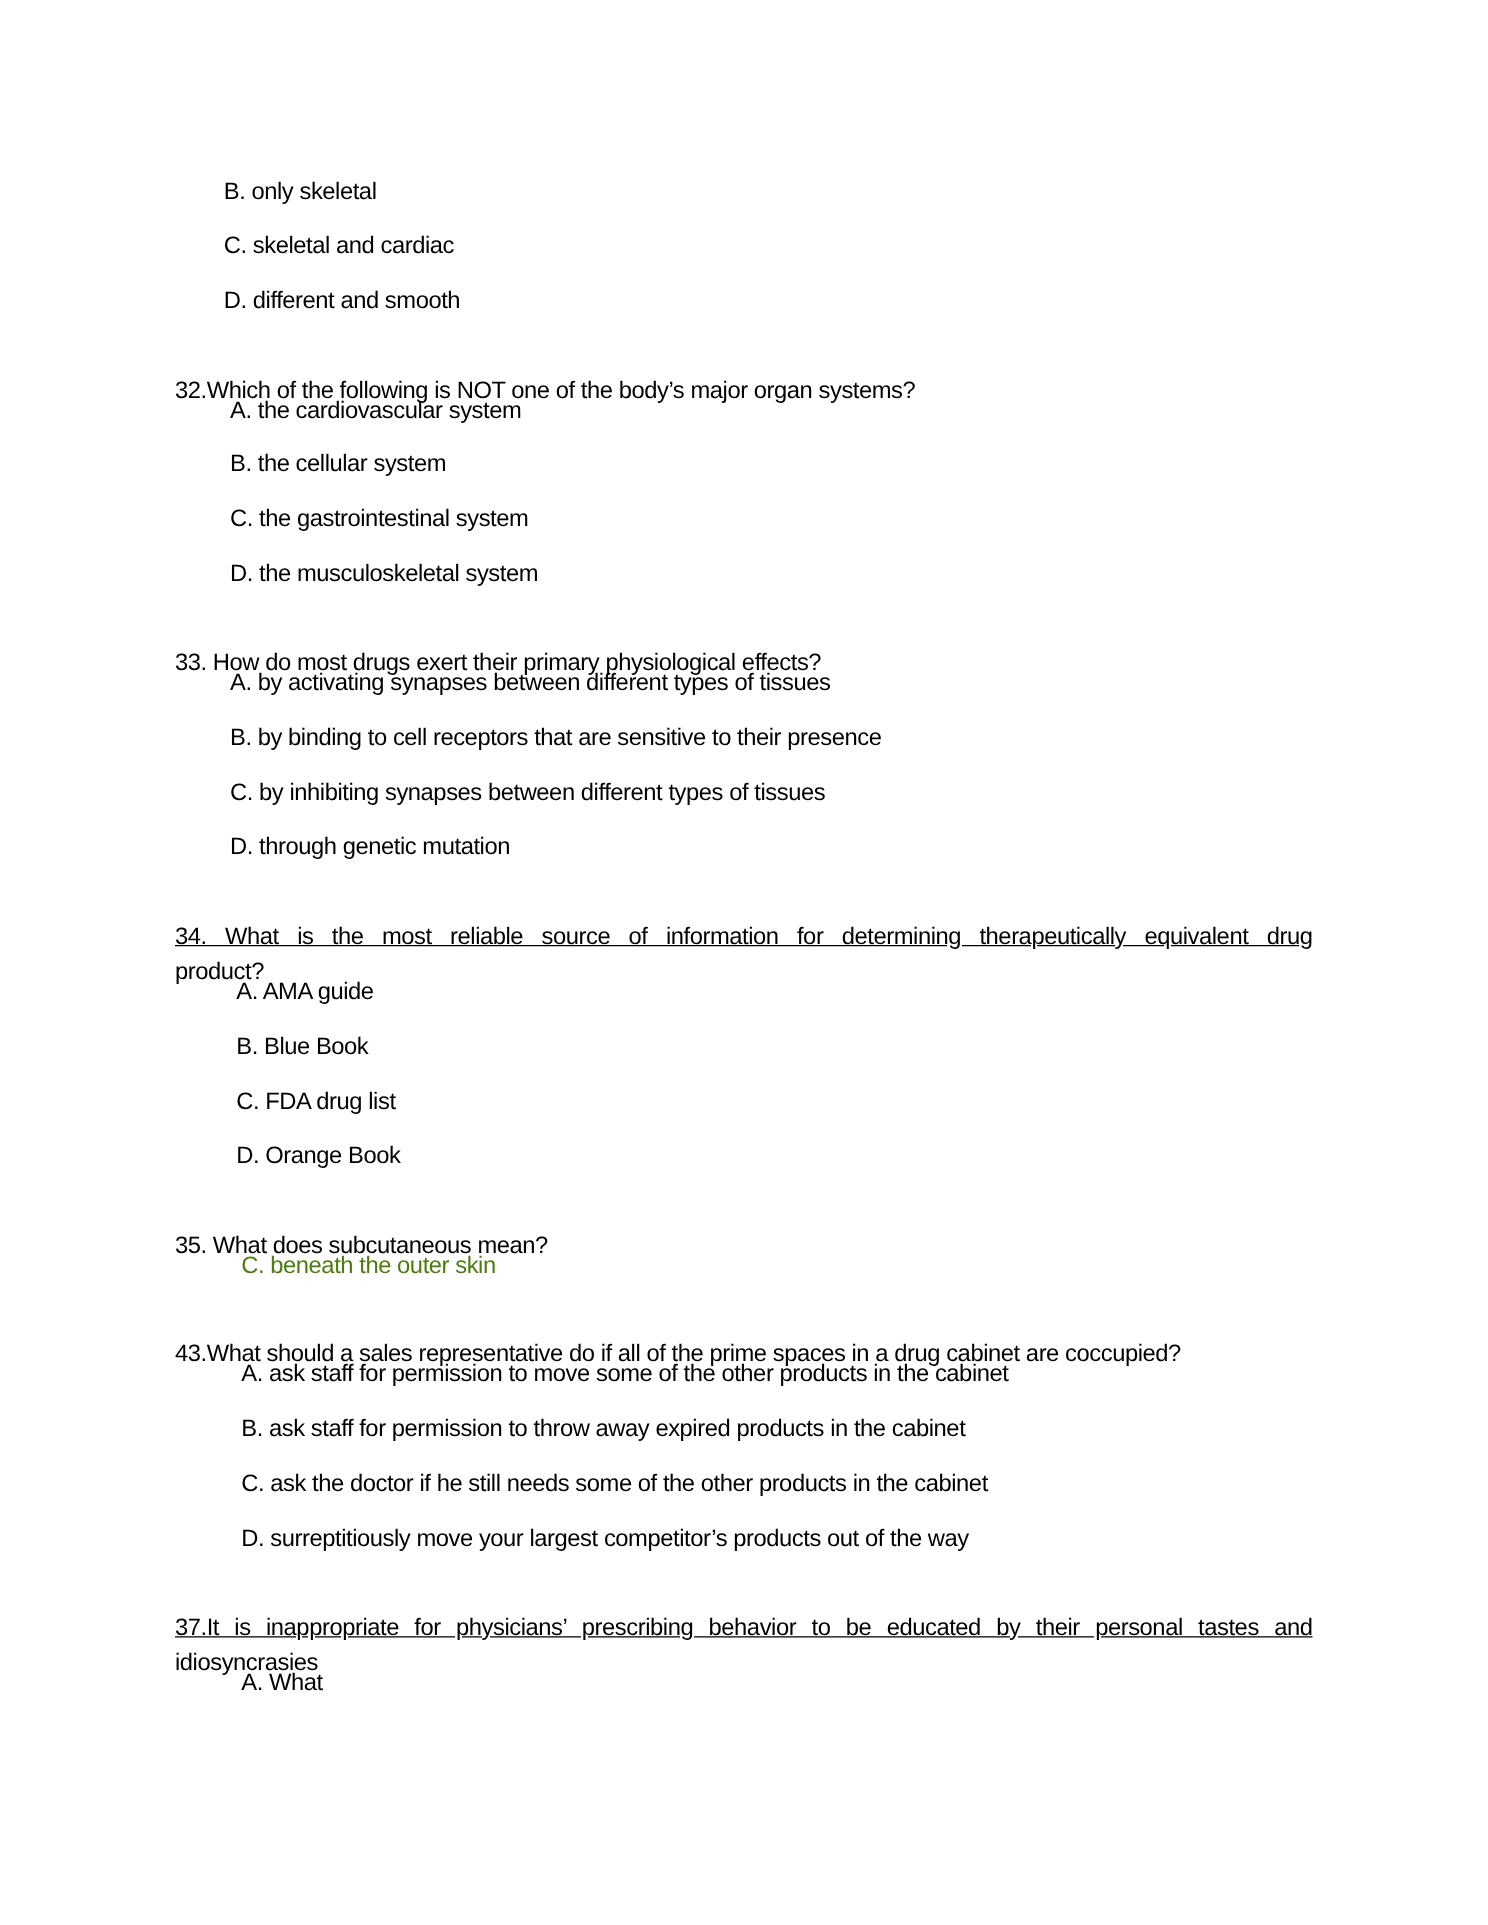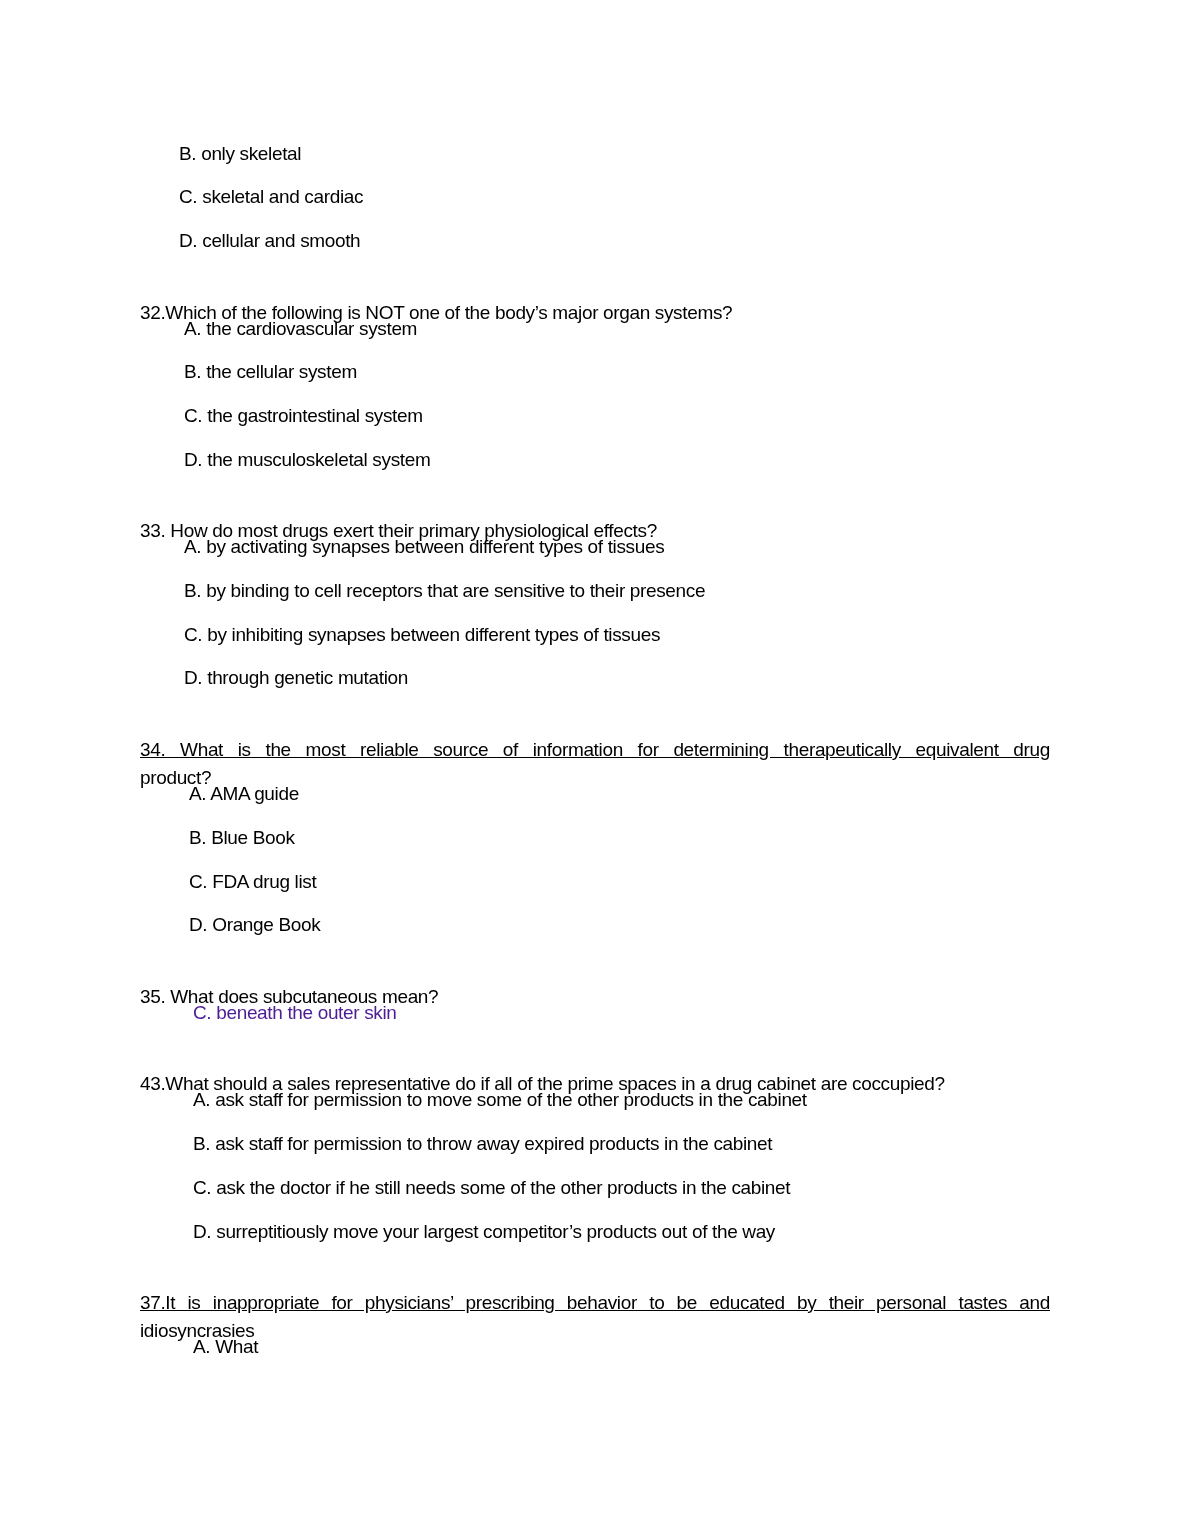--- a/index.html
+++ b/index.html
@@ -1,29 +1,29 @@
 <!DOCTYPE html>
 <html><head>
 <meta charset="utf-8">
 <style>
   html, body { margin:0; padding:0; background:#ffffff; }
   body { width:1190px; height:1540px; position:relative; overflow:hidden;
          font-family:"Liberation Sans", sans-serif; color:#000; }
   .line { position:absolute; white-space:nowrap; font-size:19px; letter-spacing:-0.35px; line-height:24px; }
   .q { left:140px;margin-top:28px; }
   .just { white-space:normal; width:910px; text-align:justify; text-align-last:justify;text-decoration:underline; }
-  .red { color:#4c1d95; }
+  .red { color:#4d7c0f; }
 </style>
 </head>
 <body>
 
 <div>
   <div class="line" style="left:179px;top:142px">B. only skeletal</div>
   <div class="line" style="left:179px;top:185px">C.  skeletal and cardiac</div>
-  <div class="line" style="left:179px;top:229px">D. cellular and smooth</div>
+  <div class="line" style="left:179px;top:229px">D. different and smooth</div>
 
   <div class="line q" style="top:273px">32.Which of the following is NOT one of the body’s major organ systems?</div>
   <div class="line" style="left:184px;top:317px">A. the cardiovascular system</div>
   <div class="line" style="left:184px;top:360px">B. the cellular system</div>
   <div class="line" style="left:184px;top:404px">C. the gastrointestinal system</div>
   <div class="line" style="left:184px;top:448px">D. the musculoskeletal system</div>
 
   <div class="line q" style="top:491px">33. How do most drugs exert their primary physiological effects?</div>
   <div class="line" style="left:184px;top:535px">A. by activating synapses between different types of tissues</div>
   <div class="line" style="left:184px;top:579px">B. by binding to cell receptors that are sensitive to their presence</div>

